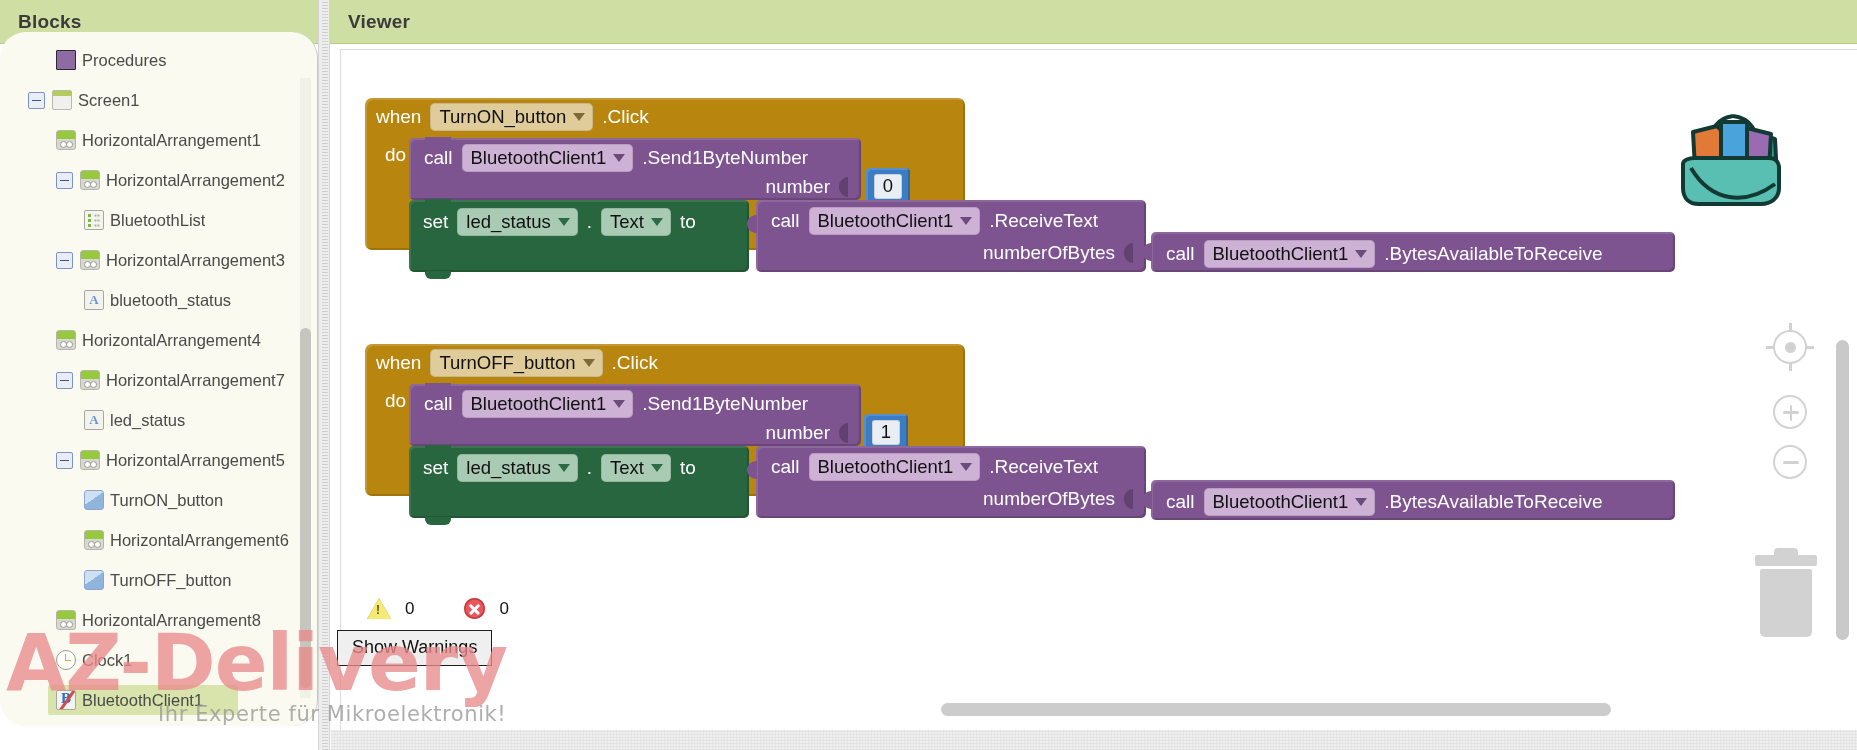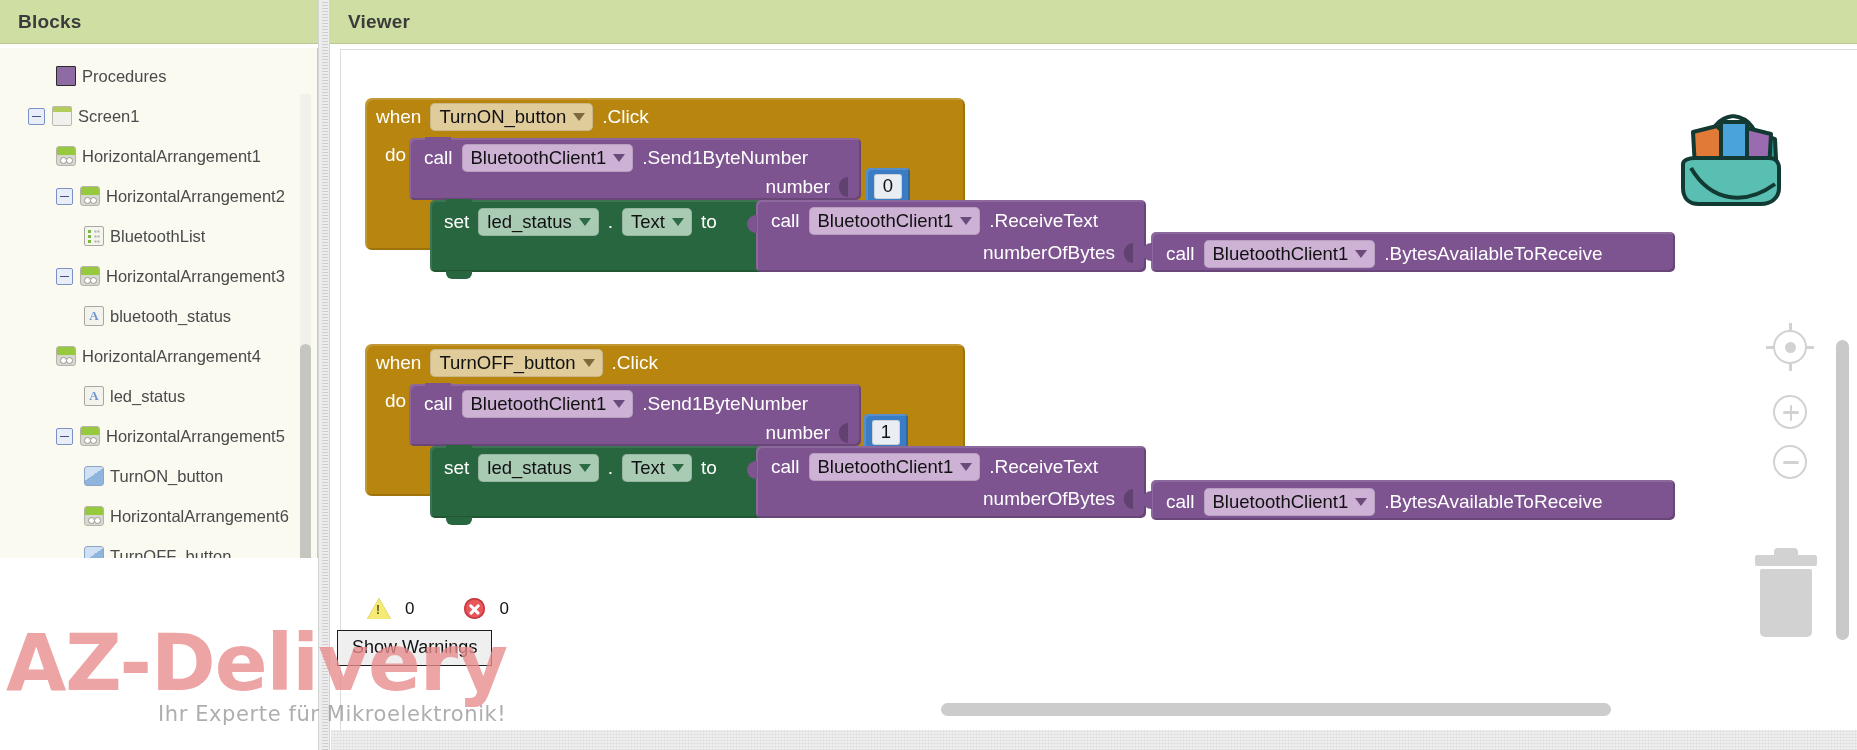--- a/index.html
+++ b/index.html
@@ -21,25 +21,26 @@
     display: flex; align-items: center;
     padding-left: 18px;
     font-size: 19px; font-weight: bold; color: #3b3b3b;
     letter-spacing: .2px;
   }
   #blocks-header { left: 0; top: 0; width: 318px; }
   #viewer-header { left: 330px; top: 0; right: 0; }
 
   
   #blocks-panel {
-    position: absolute; left: 0; top: 48px;
-    width: 318px; height: 510px;
+    position: absolute; left: 0; top: 32px;
+    width: 318px; height: 694px;
     background: #fafaf0;
     border-right: 1px solid #c8c8c8;
     overflow: hidden;
+    border-radius: 26px;
   }
   .tree { position: relative; padding-top: 8px; }
   .tree-row {
     position: relative;
     height: 40px;
     display: flex; align-items: center;
     font-size: 16.5px; color: #4a4a4a;
     white-space: nowrap;
   }
   .tree-row.selected .tree-label,
@@ -228,21 +229,21 @@
     border-left: 6px solid transparent; border-right: 6px solid transparent;
     border-top: 8px solid #6c4a7c;
   }
   .rowline { position: absolute; display: flex; align-items: center; gap: 9px; }
 
   
   .grn {
     background: #28663f;
     border-radius: 5px;
     box-shadow: inset -2px -2px 0 rgba(0,0,0,.16), inset 2px 2px 0 rgba(255,255,255,.10);
-    color: #ffffff; font-size: 19px; margin-left: 21px;
+    color: #ffffff; font-size: 19px;
   }
   .grn .dd3 {
     display: inline-flex; align-items: center; gap: 7px;
     background: #a9cbb4; color: #111;
     border-radius: 5px; padding: 2px 8px 3px 9px;
     font-size: 18.5px; line-height: 1.25;
     box-shadow: inset 0 0 0 1px rgba(0,0,0,.10);
   }
   .grn .dd3 .car {
     width: 0; height: 0;
@@ -446,20 +447,25 @@
           <span class="tree-icon ic-harr"></span>
           <span class="tree-label">HorizontalArrangement3</span>
         </div>
         <div class="tree-row ind3">
           <span class="tree-icon ic-label">A</span>
           <span class="tree-label">bluetooth_status</span>
         </div>
         <div class="tree-row ind2">
           <span class="tree-icon ic-harr"></span>
           <span class="tree-label">HorizontalArrangement4</span>
+        </div>
+        <div class="tree-row ind2">
+          <span class="expander"></span>
+          <span class="tree-icon ic-harr"></span>
+          <span class="tree-label">HorizontalArrangement7</span>
         </div>
         <div class="tree-row ind3">
           <span class="tree-icon ic-label">A</span>
           <span class="tree-label">led_status</span>
         </div>
         <div class="tree-row ind2">
           <span class="expander"></span>
           <span class="tree-icon ic-harr"></span>
           <span class="tree-label">HorizontalArrangement5</span>
         </div>

